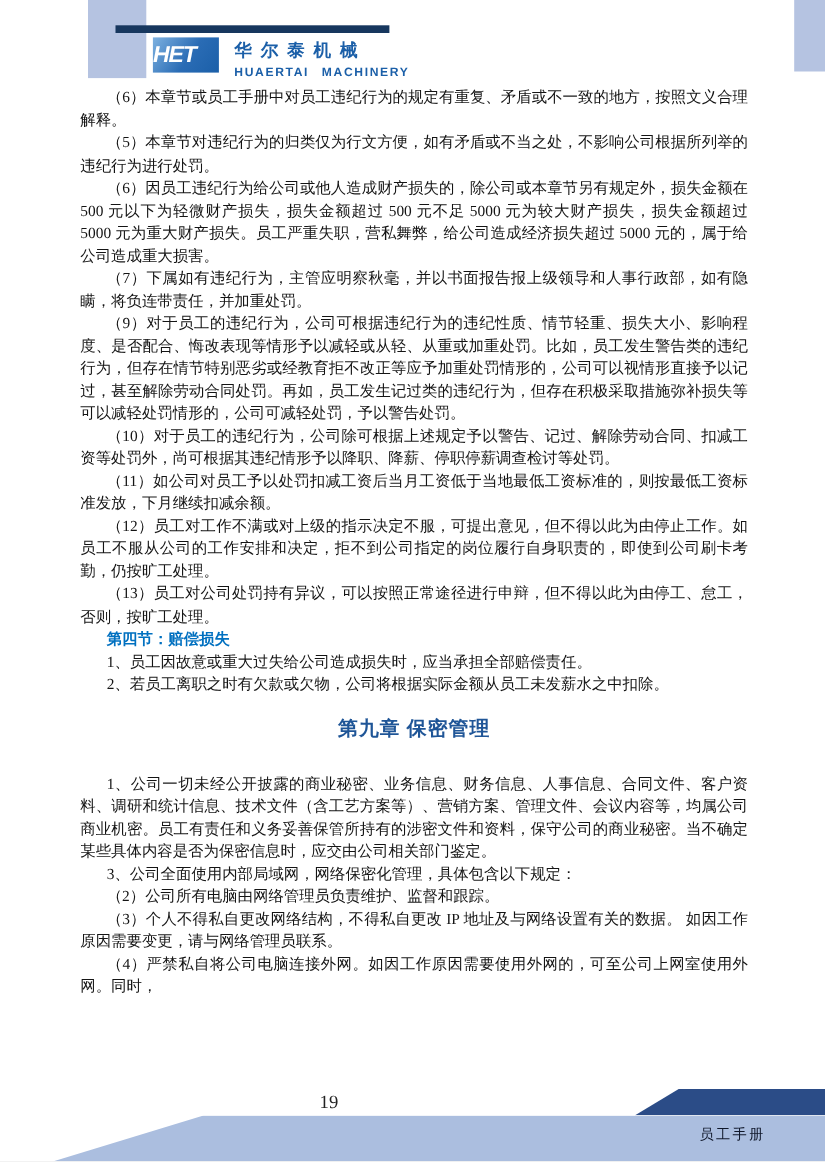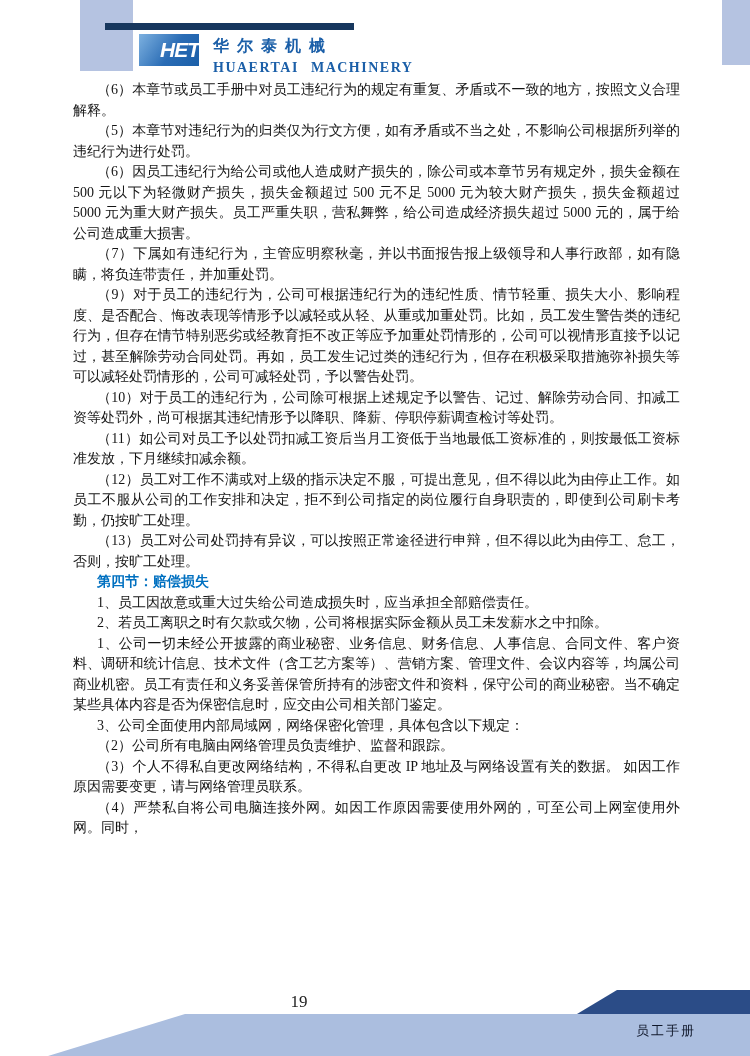--- a/index.html
+++ b/index.html
@@ -9,34 +9,34 @@
     font-family:"Liberation Serif","DejaVu Serif",serif;
   }
 
   
   .corner-left  { position:absolute; left:80px;  top:0; width:53px; height:71px; background:#b5c3e1; }
   .corner-right { position:absolute; right:0;    top:0; width:28px; height:65px; background:#b5c3e1; }
   .navy-bar     { position:absolute; left:105px; top:23px; width:249px; height:7px; background:#17375e; }
   .logo-box {
     position:absolute; left:139px; top:34px; width:60px; height:32px;
     background:linear-gradient(125deg,#7db1e0 0%,#2a6cb5 55%,#1b5fa8 100%);
-    display:flex; align-items:center; justify-content:flex-end;
+    display:flex; align-items:center; justify-content:flex-start;
   }
   .logo-box span {
     color:#ffffff; font-weight:bold; font-style:italic; font-size:21px;
     font-family:"Liberation Sans",sans-serif; letter-spacing:-1px;
   }
   .logo-names { position:absolute; left:213px; top:36px; }
   .name-cn {
     font-size:16px; font-weight:bold; color:#1b5fa8; letter-spacing:8px;
     font-family:"Liberation Sans",sans-serif; white-space:nowrap;
   }
   .name-en {
-    font-size:14px; font-weight:bold; color:#1b5fa8; letter-spacing:1.5px;
-    word-spacing:7px; margin-top:3px; font-family:Liberation Serif, serif;
+    font-size:11px; font-weight:bold; color:#1b5fa8; letter-spacing:1.5px;
+    word-spacing:7px; margin-top:3px; font-family:Liberation Sans, sans-serif;
     white-space:nowrap;
   }
 
   
   .body-text {
     position:absolute; left:73px; top:80px; width:607px;
     font-size:14px; line-height:20.5px; color:#141414; text-align:justify;
   }
   .body-text p { margin:0; text-indent:24px; }
   .section-head { color:#0070c0; font-weight:bold; }
@@ -90,20 +90,21 @@
     <p>（6）因员工违纪行为给公司或他人造成财产损失的，除公司或本章节另有规定外，损失金额在 500 元以下为轻微财产损失，损失金额超过 500 元不足 5000 元为较大财产损失，损失金额超过 5000 元为重大财产损失。员工严重失职，营私舞弊，给公司造成经济损失超过 5000 元的，属于给公司造成重大损害。</p>
     <p>（7）下属如有违纪行为，主管应明察秋毫，并以书面报告报上级领导和人事行政部，如有隐瞒，将负连带责任，并加重处罚。</p>
     <p>（9）对于员工的违纪行为，公司可根据违纪行为的违纪性质、情节轻重、损失大小、影响程度、是否配合、悔改表现等情形予以减轻或从轻、从重或加重处罚。比如，员工发生警告类的违纪行为，但存在情节特别恶劣或经教育拒不改正等应予加重处罚情形的，公司可以视情形直接予以记过，甚至解除劳动合同处罚。再如，员工发生记过类的违纪行为，但存在积极采取措施弥补损失等可以减轻处罚情形的，公司可减轻处罚，予以警告处罚。</p>
     <p>（10）对于员工的违纪行为，公司除可根据上述规定予以警告、记过、解除劳动合同、扣减工资等处罚外，尚可根据其违纪情形予以降职、降薪、停职停薪调查检讨等处罚。</p>
     <p>（11）如公司对员工予以处罚扣减工资后当月工资低于当地最低工资标准的，则按最低工资标准发放，下月继续扣减余额。</p>
     <p>（12）员工对工作不满或对上级的指示决定不服，可提出意见，但不得以此为由停止工作。如员工不服从公司的工作安排和决定，拒不到公司指定的岗位履行自身职责的，即使到公司刷卡考勤，仍按旷工处理。</p>
     <p>（13）员工对公司处罚持有异议，可以按照正常途径进行申辩，但不得以此为由停工、怠工，否则，按旷工处理。</p>
     <p class="section-head">第四节：赔偿损失</p>
     <p>1、员工因故意或重大过失给公司造成损失时，应当承担全部赔偿责任。</p>
     <p>2、若员工离职之时有欠款或欠物，公司将根据实际金额从员工未发薪水之中扣除。</p>
+    <p class="chapter-title">第九章 保密管理</p>
     <p>1、公司一切未经公开披露的商业秘密、业务信息、财务信息、人事信息、合同文件、客户资料、调研和统计信息、技术文件（含工艺方案等）、营销方案、管理文件、会议内容等，均属公司商业机密。员工有责任和义务妥善保管所持有的涉密文件和资料，保守公司的商业秘密。当不确定某些具体内容是否为保密信息时，应交由公司相关部门鉴定。</p>
     <p>3、公司全面使用内部局域网，网络保密化管理，具体包含以下规定：</p>
     <p>（2）公司所有电脑由网络管理员负责维护、监督和跟踪。</p>
     <p>（3）个人不得私自更改网络结构，不得私自更改 IP 地址及与网络设置有关的数据。 如因工作原因需要变更，请与网络管理员联系。</p>
     <p>（4）严禁私自将公司电脑连接外网。如因工作原因需要使用外网的，可至公司上网室使用外网。同时，</p>
   </main>
 
   <div class="page-number">19</div>
   <div class="band-dark"></div>
   <div class="band-light"></div>

